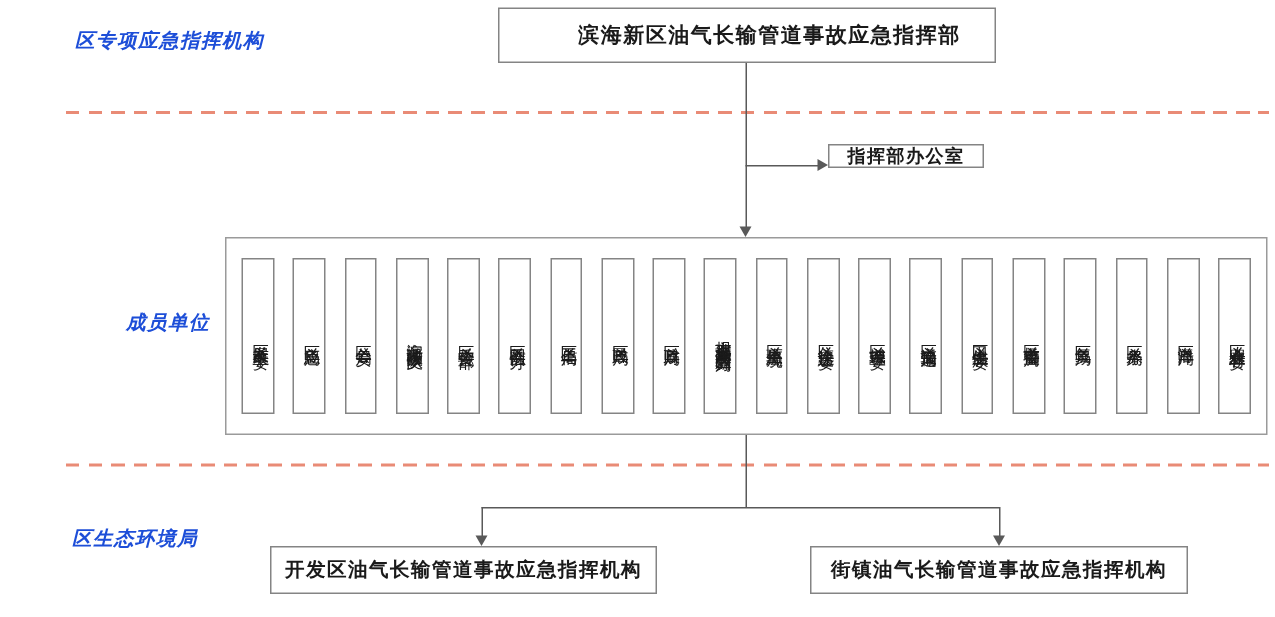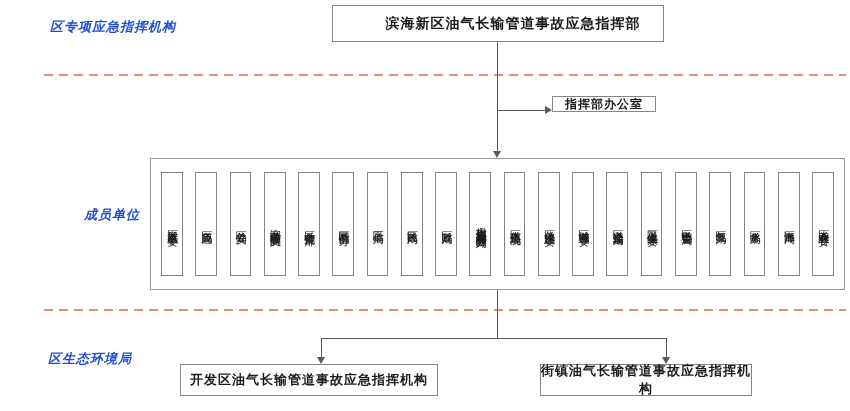--- a/index.html
+++ b/index.html
@@ -14,21 +14,21 @@
   
   .node{
     position:absolute;background:#fff;border:1px solid var(--border);
     display:flex;align-items:center;justify-content:center;text-align:center;
     box-sizing:border-box;
   }
   .hq{left:332px;top:5px;width:332px;height:37px;font-size:14px;font-weight:700;letter-spacing:1px;padding-left:30px;}
   .office{left:552px;top:96px;width:104px;height:16px;font-size:12px;font-weight:700;letter-spacing:1px;}
   .bottom-node{top:364px;height:32px;font-size:13px;font-weight:700;letter-spacing:1px;}
   .bn-left{left:180px;width:258px;}
-  .bn-right{left:540px;width:212px;}
+  .bn-right{left:540px;width:252px;}
 
   
   .members-wrap{
     position:absolute;left:150px;top:158px;width:695px;height:132px;
     border:1px solid #9a9a9a;background:#fff;box-sizing:border-box;
     display:flex;align-items:center;justify-content:space-between;
     padding:0 10px;
   }
   .member-box{
     writing-mode:vertical-rl;text-orientation:upright;

